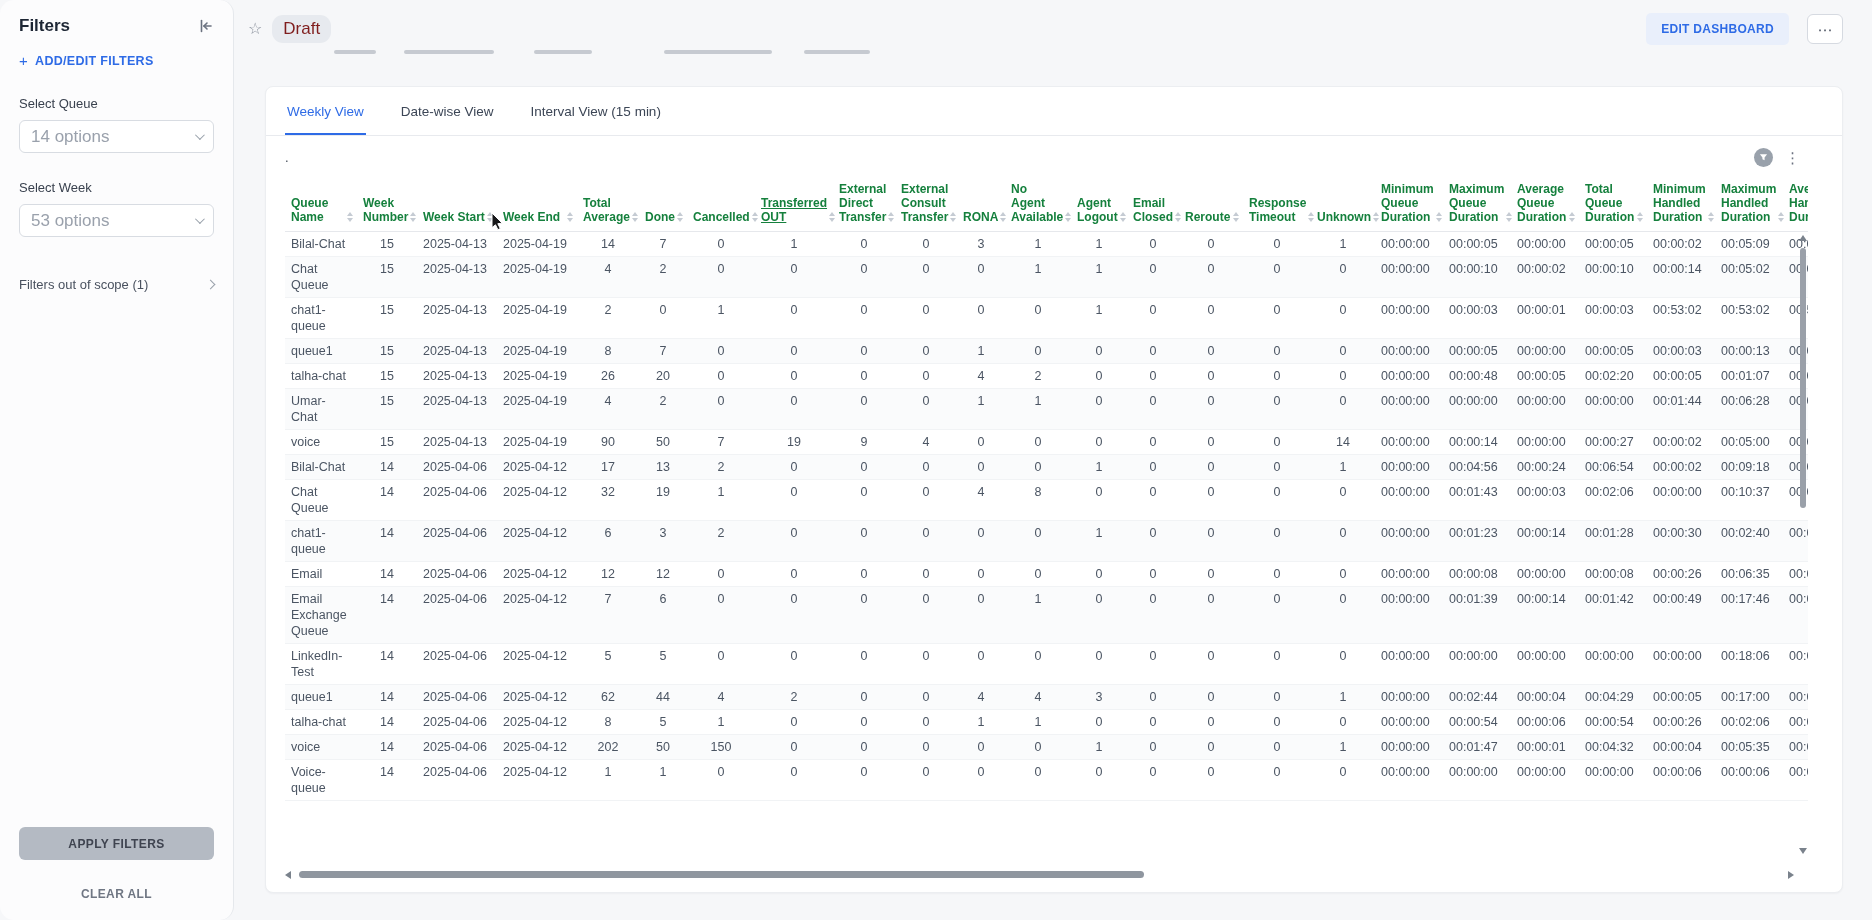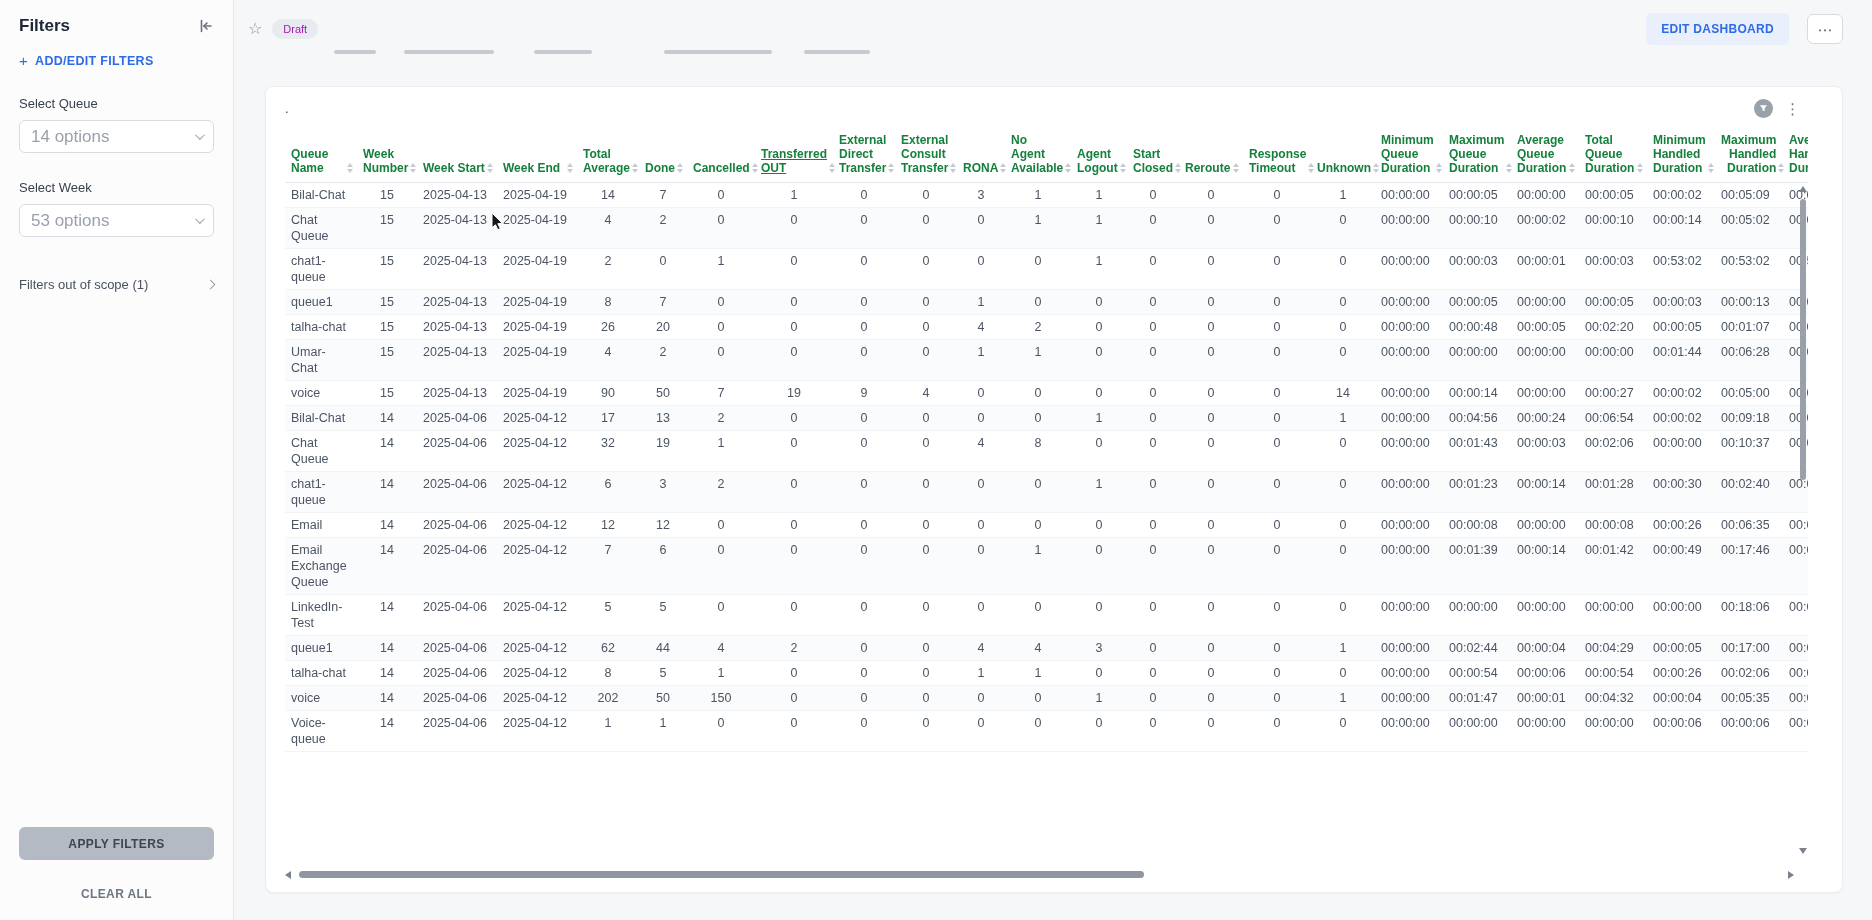--- a/index.html
+++ b/index.html
@@ -9,21 +9,21 @@
     background: #f6f7f9;
     color: #3c4656;
     position: relative;
   }
   .app { display: flex; width: 100%; height: 100%; }
 
   
   .sidebar {
     width: 234px; height: 100%; flex: 0 0 234px;
     background: #fcfcfd; border-right: 1px solid #e5e8ec;
-    position: relative; padding: 16px 19px;
+    position: relative; padding: 16px 19px; border-radius: 14px;
   }
   .sb-head { display: flex; align-items: center; justify-content: space-between; }
   .sb-title { font-size: 17px; font-weight: 700; color: #1d2634; }
   .collapse-btn { cursor: pointer; color: #6b7280; display: flex; align-items: center; }
   .add-filters { margin-top: 16px; display: flex; align-items: center; gap: 7px;
     color: #2e6be6; font-size: 12.5px; font-weight: 700; letter-spacing: .3px;
     background: none; border: none; cursor: pointer; font-family: inherit; }
   .add-filters .plus { font-size: 15px; font-weight: 400; }
   .field-label { display: block; margin-top: 27px; font-size: 13px; color: #39414e; font-weight: 500; }
   .select {
@@ -48,21 +48,21 @@
     letter-spacing: .4px; cursor: pointer; font-family: inherit;
   }
 
   
   .main { flex: 1 1 auto; position: relative; height: 100%; }
   .page-head { display: flex; align-items: center; justify-content: space-between;
     padding: 13px 29px 10px 14px; }
   .ph-left { display: flex; align-items: center; gap: 10px; }
   .page-title { font-size: 20px; font-weight: 700; color: #222b3a; }
   .star { font-size: 16px; color: #8a919c; cursor: pointer; line-height: 1; }
-  .badge { background: #e7eaef; color: #a21caf; font-size: 11px; padding: 4px 11px;
+  .badge { background: #e7eaef; color: #7f1d1d; font-size: 17px; padding: 4px 11px;
     border-radius: 11px; }
   .ph-right { display: flex; align-items: center; gap: 18px; }
   .edit-btn { background: #e9effb; color: #2e6be6; border: none; border-radius: 5px;
     height: 32px; padding: 0 15px; font-size: 12px; font-weight: 700; letter-spacing: .3px;
     cursor: pointer; font-family: inherit; }
   .more-btn { width: 36px; height: 30px; background: #fff; border: 1px solid #d6dae1;
     border-radius: 6px; color: #4a5260; font-size: 15px; line-height: 1; cursor: pointer; }
   .clip-strip { position: absolute; top: 50px; left: 100px; height: 6px; width: 700px; }
   .clip-strip i { position: absolute; top: 0; height: 4px; background: #c6cad1; border-radius: 2px; display: block; }
 
@@ -177,20 +177,25 @@
     <div class="clip-strip">
       <i style="left:0;width:42px"></i>
         <i style="left:70px;width:90px"></i>
       <i style="left:200px;width:58px"></i>
         <i style="left:330px;width:108px"></i>
       <i style="left:470px;width:66px"></i>
     </div>
 
     <section class="card">
 
+      <div class="tabs">
+        <div class="tab active">Weekly View</div>
+        <div class="tab">Date-wise View</div>
+        <div class="tab">Interval View (15 min)</div>
+      </div>
 
       <div class="toolbar">
         <span class="widget-dot">.</span>
         <div class="tools">
           <span class="filter-circle">
             <svg width="9" height="9" viewBox="0 0 10 10">
                 <path d="M1 1.5h8L6.2 5v3L3.8 7V5Z" fill="#ffffff"></path>
               </svg>
           </span>
           <span class="kebab">⋮</span>
@@ -313,21 +318,21 @@
                   <div class="th-inner">
                     <span class="th-label">Agent Logout</span>
                     <span class="sorter">
                       <i class="caret up"></i>
                       <i class="caret down"></i>
                     </span>
                   </div>
                 </th>
                 <th style="width: 52px;">
                   <div class="th-inner">
-                    <span class="th-label">Start Closed</span>
+                    <span class="th-label">Email Closed</span>
                     <span class="sorter">
                       <i class="caret up"></i>
                       <i class="caret down"></i>
                     </span>
                   </div>
                 </th>
                 <th style="width: 64px;">
                   <div class="th-inner">
                     <span class="th-label">Reroute</span>
                     <span class="sorter">
@@ -392,21 +397,21 @@
                 </th>
                 <th style="width: 68px;">
                   <div class="th-inner">
                     <span class="th-label">Minimum Handled Duration</span>
                     <span class="sorter">
                       <i class="caret up"></i>
                       <i class="caret down"></i>
                     </span>
                   </div>
                 </th>
-                <th style="width: 68px; text-align: right;">
+                <th style="width: 68px;">
                   <div class="th-inner">
                     <span class="th-label">Maximum Handled Duration</span>
                     <span class="sorter">
                       <i class="caret up"></i>
                       <i class="caret down"></i>
                     </span>
                   </div>
                 </th>
                 <th style="width: 68px;">
                   <div class="th-inner">

